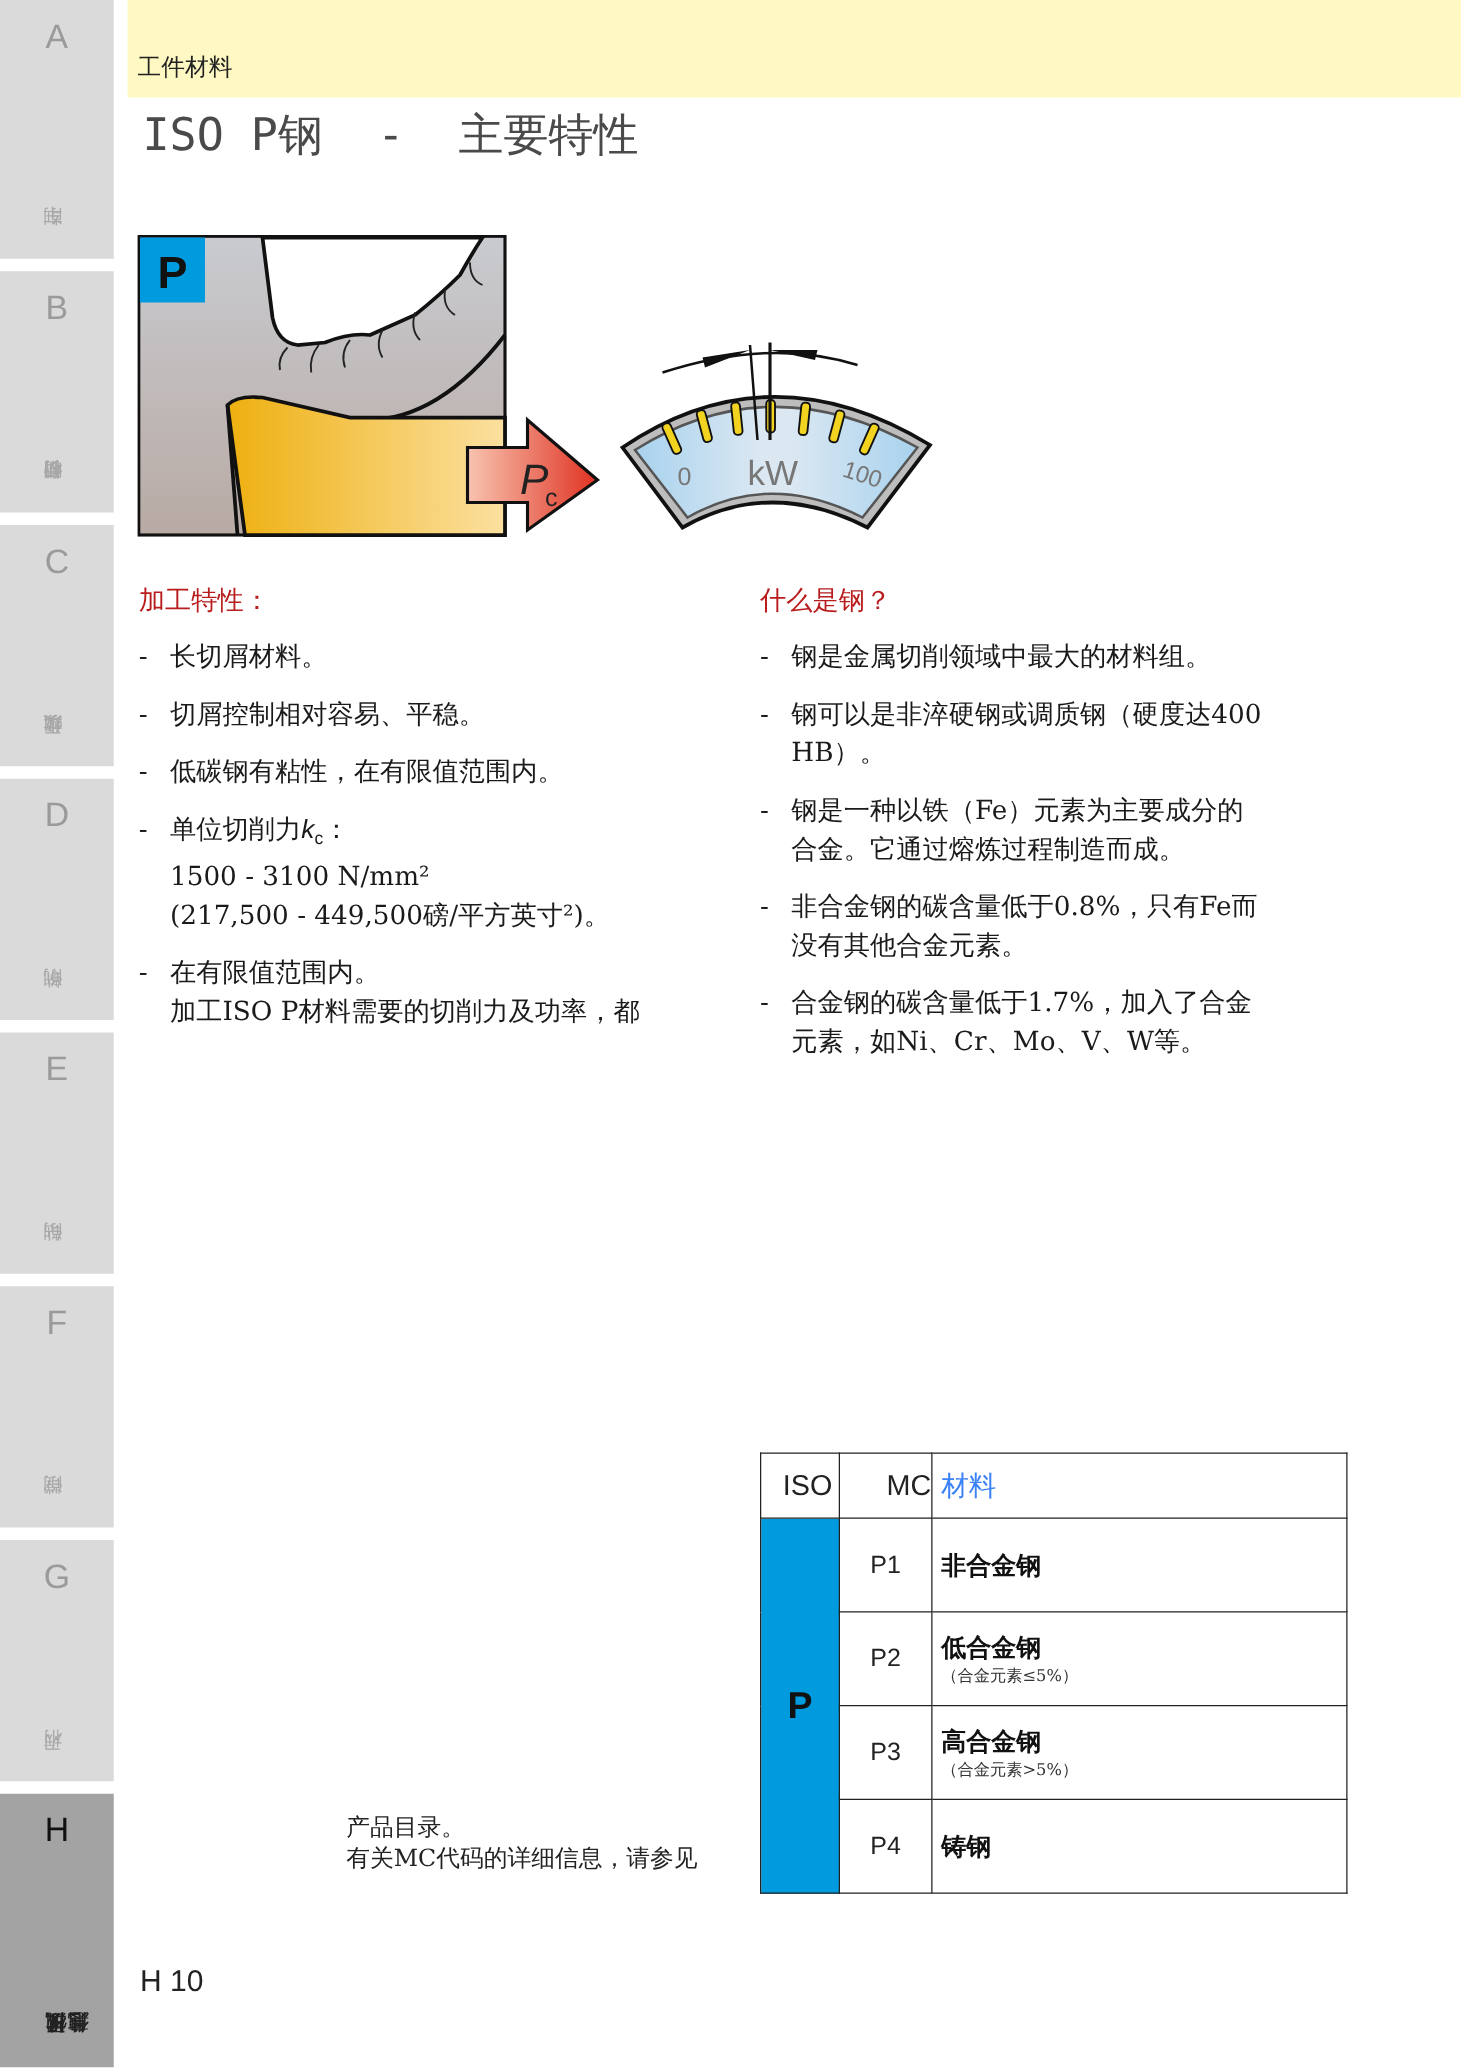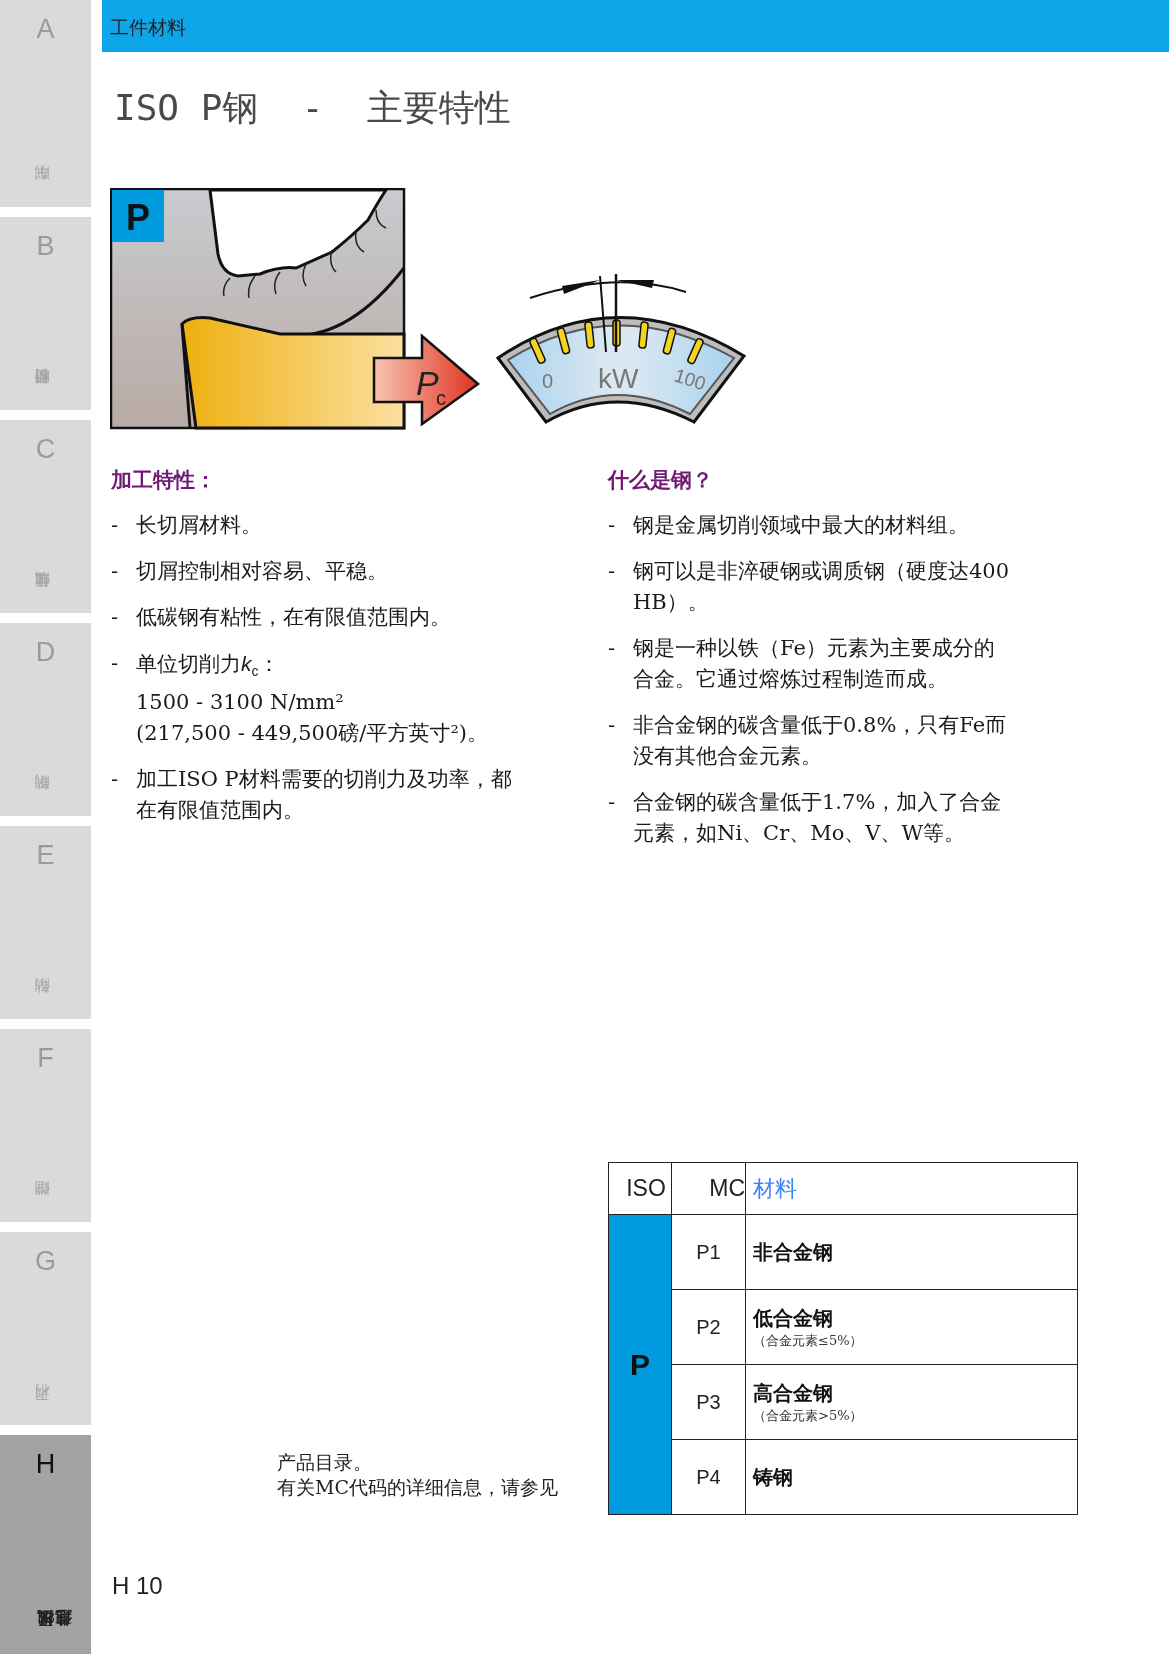--- a/index.html
+++ b/index.html
@@ -9,33 +9,33 @@
   
   .side { position: absolute; left: 0; top: 0; width: 91px; height: 1654px; }
   .tab { position: absolute; left: 0; width: 91px; background: #dadada; }
   .tab .letter { position: absolute; top: 14px; left: 0; width: 100%; text-align: center; font-family: "Liberation Sans", sans-serif; font-size: 27px; color: #9a9a9a; }
   .tab .label { position: absolute; bottom: 14px; left: 33px; writing-mode: vertical-rl; transform: rotate(180deg); font-size: 15px; color: #a8a8a8; white-space: nowrap; font-family: "DejaVu Serif", serif; }
   .tab.active { background: #a3a3a3; }
   .tab.active .letter { color: #111; }
   .tab.active .label { color: #222; font-size: 17px; left: 36px; line-height: 18px; white-space: pre; }
 
   
-  .header-band { position: absolute; left: 102px; top: 0; width: 1067px; height: 52px; background: #0ea5e9; }
+  .header-band { position: absolute; left: 102px; top: 0; width: 1067px; height: 78px; background: #fef9c3; }
   .header-band .crumb { position: absolute; left: 8px; bottom: 11px; font-size: 19px; color: #222; font-family: "DejaVu Serif", serif; }
 
   .page-title { position: absolute; left: 114px; top: 84px; font-size: 36px; color: #4a4a4a; font-family: "DejaVu Sans Mono", monospace; letter-spacing: 0px; white-space: pre; }
 
   
   .illu { position: absolute; left: 110px; top: 188px; width: 650px; height: 252px; }
 
   
   .col { position: absolute; top: 466px; width: 475px; font-family: "DejaVu Serif", serif; }
   .col.left { left: 111px; }
   .col.right { left: 608px; width: 470px; }
-  .col h2 { font-family: "DejaVu Sans", sans-serif; font-size: 21px; font-weight: bold; color: #701a75; margin-bottom: 16px; }
+  .col h2 { font-family: "DejaVu Sans", sans-serif; font-size: 21px; font-weight: normal; color: #b91c1c; margin-bottom: 16px; }
   .col ul { list-style: none; }
   .col li { position: relative; padding-left: 25px; font-size: 21px; line-height: 31px; color: #1a1a1a; margin-bottom: 15px; }
   .col li .dash { position: absolute; left: 0; top: 0; }
   .col li .line { display: block; }
   .col li sub { font-family: "Liberation Sans", sans-serif; font-size: 14px; }
   .col li .kc { font-family: "Liberation Sans", sans-serif; font-style: italic; }
 
   
   .mc-table { position: absolute; left: 608px; top: 1162px; width: 470px; border-collapse: collapse; font-family: "Liberation Sans", sans-serif; }
   .mc-table td, .mc-table th { border: 1.5px solid #222; font-weight: normal; vertical-align: middle; }
@@ -182,22 +182,22 @@
         <span class="line">低碳钢有粘性，在有限值范围内。</span>
       </li>
     <li>
         <span class="dash">-</span>
       <span class="line"><span>单位切削力</span><span class="kc">k</span><sub>c</sub><span>：</span></span>
       <span class="line">1500 - 3100 N/mm²</span>
       <span class="line">(217,500 - 449,500磅/平方英寸²)。</span>
     </li>
     <li>
         <span class="dash">-</span>
+      <span class="line">在有限值范围内。</span>
       <span class="line">加工ISO P材料需要的切削力及功率，都</span>
-      <span class="line">在有限值范围内。</span>
     </li>
   </ul>
 </div>
 
 <div class="col right">
   <h2>什么是钢？</h2>
   <ul>
     <li>
         <span class="dash">-</span>
         <span class="line">钢是金属切削领域中最大的材料组。</span>

